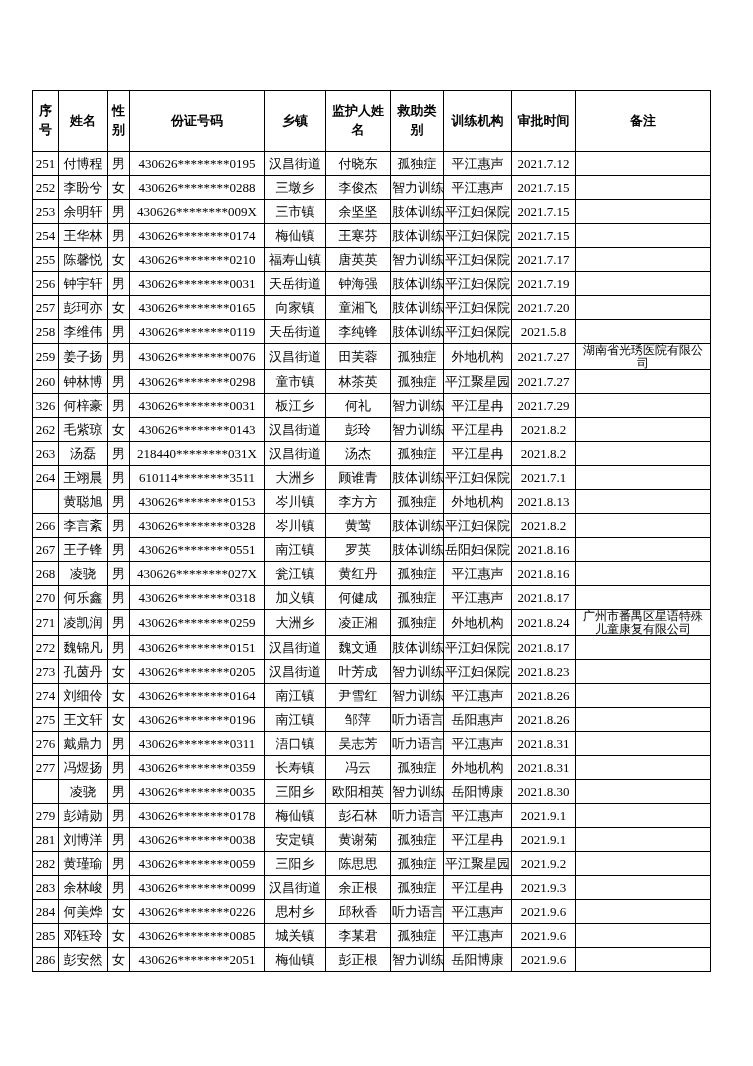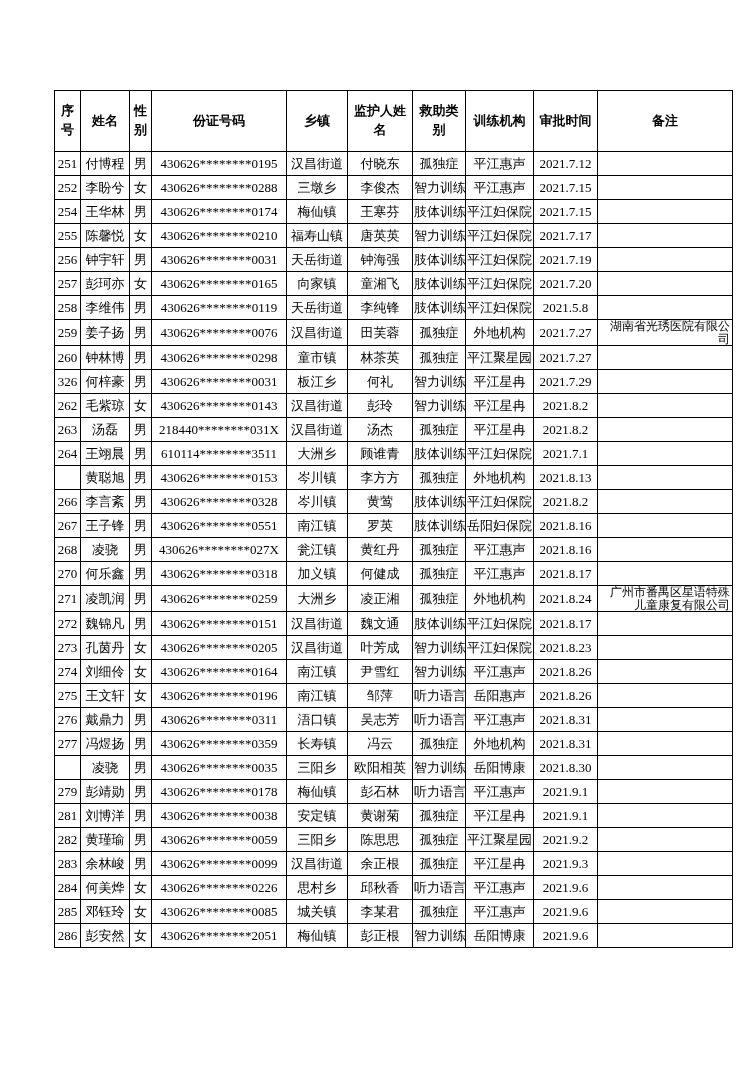--- a/index.html
+++ b/index.html
@@ -13,21 +13,21 @@
   }
   .page {
     position: relative;
     width: 753px;
     height: 1066px;
     background: #ffffff;
     overflow: hidden;
   }
   .table-wrap {
     position: absolute;
-    left: 54px;
+    left: 32px;
     top: 90px;
   }
   table.roster {
     border-collapse: collapse;
     table-layout: fixed;
     width: 678px;
   }
   table.roster th {
     border: 1px solid #000000;
     font-size: 13px;
@@ -49,21 +49,21 @@
     height: 23px;
     line-height: 23px;
     padding: 0 1px;
     overflow: hidden;
     white-space: nowrap;
   }
   table.roster td.remark {
     font-size: 12px;
     line-height: 1.05;
     white-space: normal;
-    text-align: right;
+    text-align: center;
     vertical-align: top;
     word-break: break-all;
     padding: 0 2px;
     margin-top: 23px;
   }
 </style>
 </head>
 <body>
 
 <div class="page">
@@ -114,20 +114,32 @@
             <td>女</td>
             <td>430626********0288</td>
             <td>三墩乡</td>
             <td>李俊杰</td>
             <td>智力训练</td>
             <td>平江惠声</td>
             <td>2021.7.15</td>
             <td class="remark"></td>
           </tr>
           <tr>
+            <td>253</td>
+            <td>余明轩</td>
+            <td>男</td>
+            <td>430626********009X</td>
+            <td>三市镇</td>
+            <td>余坚坚</td>
+            <td>肢体训练</td>
+            <td>平江妇保院</td>
+            <td>2021.7.15</td>
+            <td class="remark"></td>
+          </tr>
+          <tr>
             <td>254</td>
             <td>王华林</td>
             <td>男</td>
             <td>430626********0174</td>
             <td>梅仙镇</td>
             <td>王寒芬</td>
             <td>肢体训练</td>
             <td>平江妇保院</td>
             <td>2021.7.15</td>
             <td class="remark"></td>

